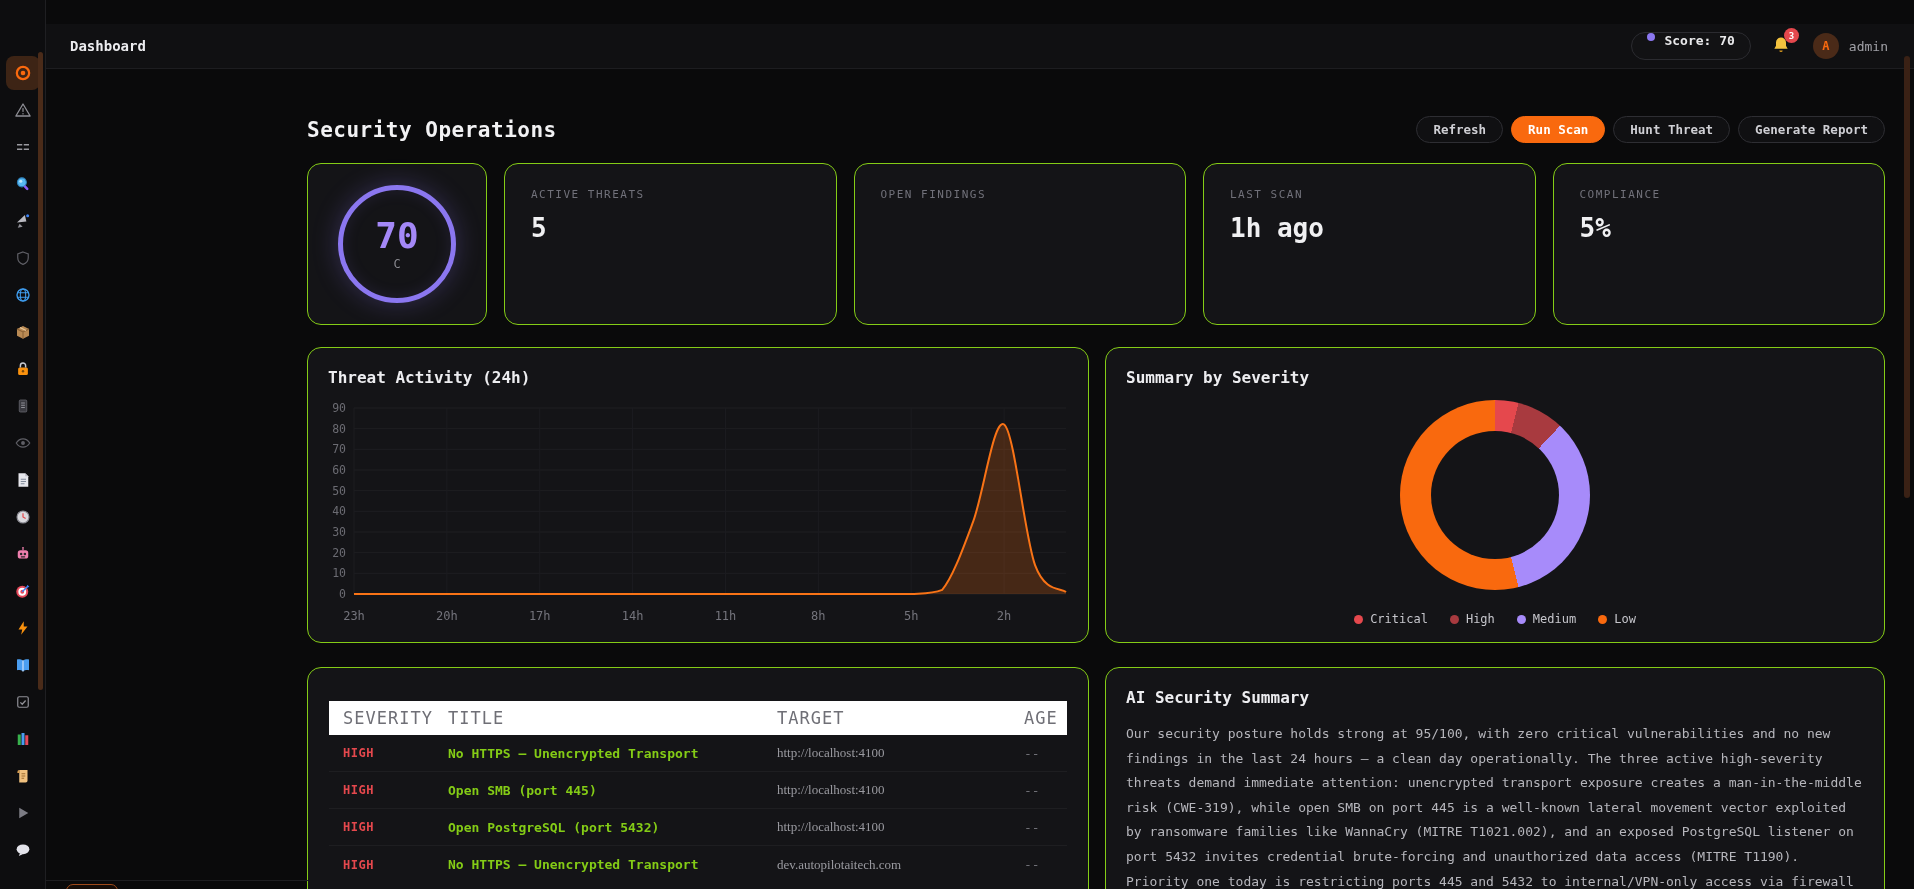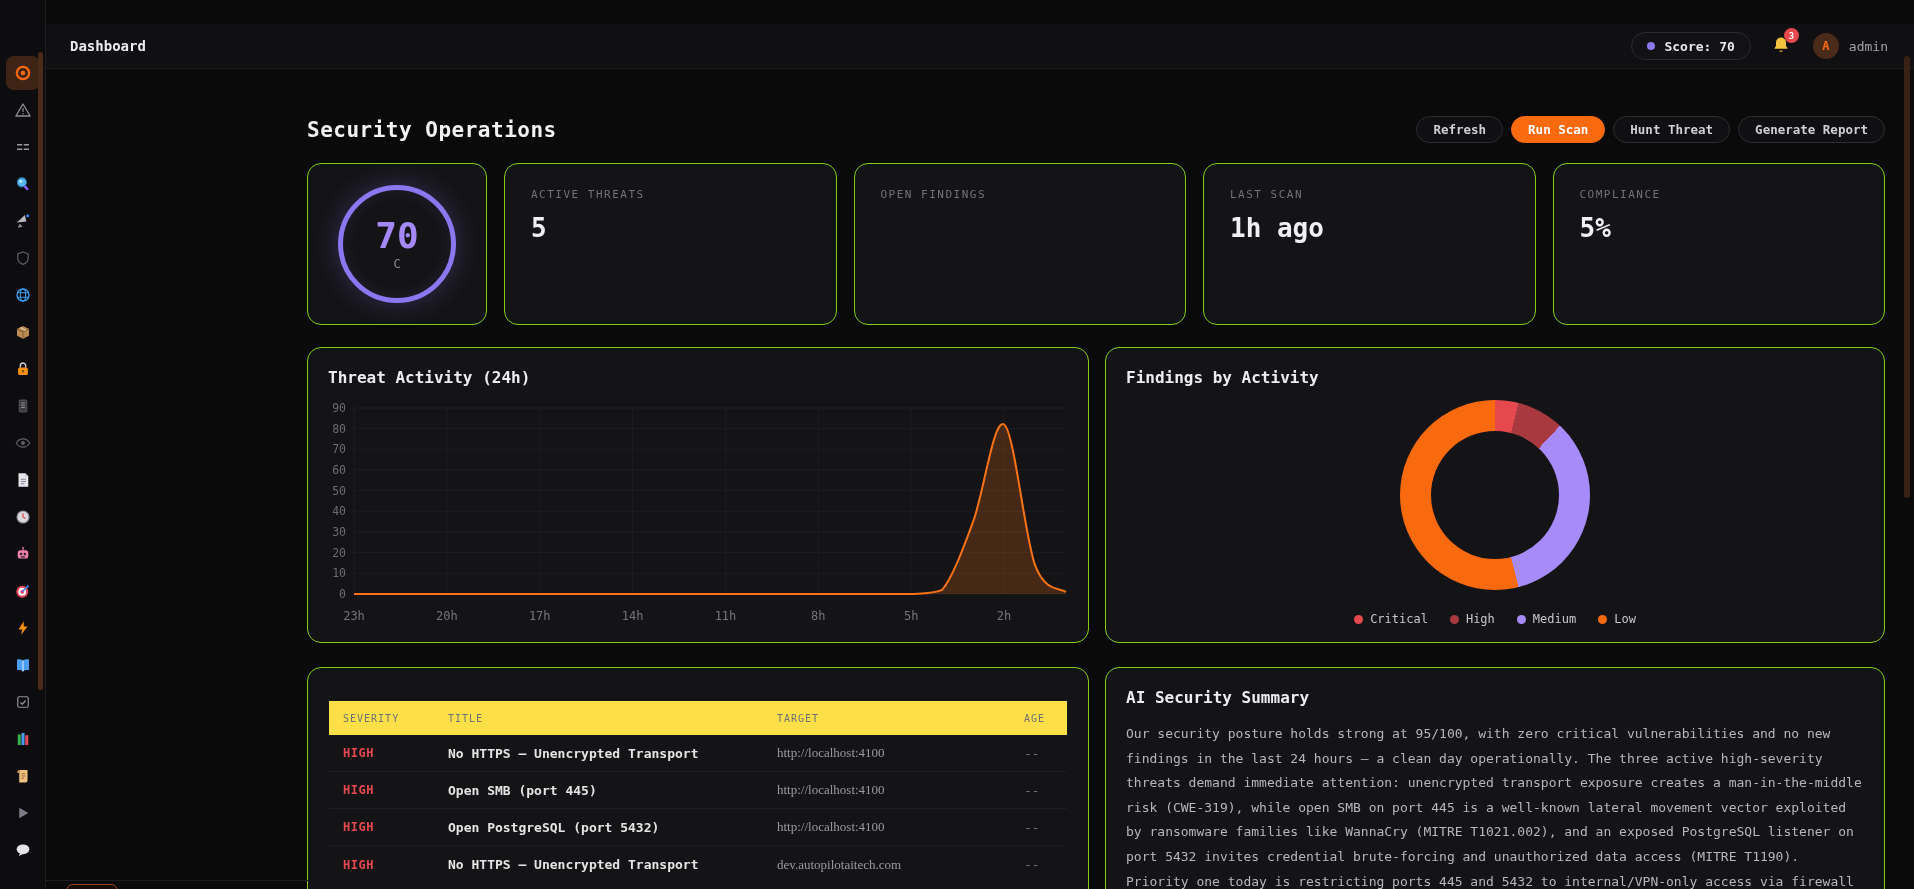--- a/index.html
+++ b/index.html
@@ -12,21 +12,21 @@
   .side-nav { display:flex; flex-direction:column; align-items:center; gap:3px; padding-top:56px; }
   .side-item { width:34px; height:34px; border-radius:8px; display:flex; align-items:center; justify-content:center; cursor:pointer; }
   .side-item.active { background:#3d2415; }
   .side-item svg { width:18px; height:18px; display:block; }
   .side-scrollbar { position:absolute; right:2px; top:52px; width:5px; height:638px; background:#4a2b19; border-radius:3px; }
 
   
   .topbar { position:absolute; left:46px; top:0; width:1868px; height:45px; background:#101012; border-bottom:1px solid #1d1d20; display:flex; align-items:center; justify-content:space-between; padding:0 26px 0 24px; z-index:4;margin-top:24px; }
   .tb-title { font-size:14px; font-weight:bold; color:#ececef; }
   .tb-right { display:flex; align-items:center; gap:20px; }
-  .score-pill { display:flex; align-items:center; gap:9px; height:28px; padding:0 15px; border:1px solid #2b2b30; border-radius:14px; background:#121214; cursor:pointer; }
+  .score-pill { display:flex; gap:9px; height:28px; padding:0 15px; border:1px solid #2b2b30; border-radius:14px; background:#121214; cursor:pointer; }
   .score-dot { width:8px; height:8px; border-radius:50%; background:#8b77f0; }
   .score-pill span { font-size:13px; font-weight:bold; color:#e8e8ea; }
   .bell-wrap { position:relative; cursor:pointer; width:22px; height:22px; }
   .bell-wrap svg { width:20px; height:20px; }
   .bell-badge { position:absolute; top:-7px; right:-6px; min-width:15px; height:15px; border-radius:8px; background:#e5484d; color:#fff; font-size:9px; font-weight:bold; display:flex; align-items:center; justify-content:center; }
   .user-wrap { display:flex; align-items:center; gap:10px; cursor:pointer; }
   .avatar { width:26px; height:26px; border-radius:50%; background:#4a2a18; color:#f9690e; font-size:12px; font-weight:bold; display:flex; align-items:center; justify-content:center; }
   .username { font-size:13px; color:#a0a0a6; }
 
   
@@ -63,25 +63,25 @@
   .legend-item { display:flex; align-items:center; gap:7px; }
   .legend-dot { width:9px; height:9px; border-radius:50%; }
   .legend-label { font-size:12px; color:#c6c6cc; }
 
   
   .bottom-row { position:absolute; left:307px; top:667px; width:1578px; height:330px; display:flex; gap:16px; }
   .findings-card { width:782px; flex:none; padding:20px 21px; }
   .summary-card { flex:1; padding:20px 20px; }
   .table { margin-top:13px; }
   .t-head, .t-row { display:grid; grid-template-columns:105px 329px 247px auto; align-items:center; padding-left:14px; }
-  .t-head { height:34px; background:#fde047; font-size:10px; letter-spacing:1px; color:#6f6f76; }
+  .t-head { height:34px; background:#ffffff; font-size:17px; letter-spacing:1px; color:#6f6f76; }
   .t-row { height:37px; border-bottom:1px solid #1e1e21; cursor:pointer; }
   .t-row:last-child { border-bottom:none; }
   .sev { color:#e5484d; font-weight:bold; font-size:12px; letter-spacing:.5px; }
-  .ttl { color:#e5e5e5; font-weight:bold; font-size:13px; }
+  .ttl { color:#84cc16; font-weight:bold; font-size:13px; }
   .tgt { color:#9a9aa0; font-size:13px;font-family:Liberation Serif, serif; }
   .age { color:#6f6f76; font-size:13px; }
   .ai-text { margin-top:15px; font-size:13px; line-height:24.6px; color:#b6b6bc; }
 
   
   .main-scrollbar { position:absolute; right:4px; top:56px; width:6px; height:442px; background:#3a2115; border-radius:3px; z-index:6; }
   .footer-divider { position:absolute; left:46px; top:880px; width:262px; height:1px; background:#1e1e21; }
   .dock-chip { position:absolute; left:66px; top:884px; width:52px; height:18px; border:1px solid #a04a1a; border-radius:7px; background:#160d08; }
 </style>
 </head>
@@ -379,21 +379,21 @@
           <text x="500.3478260869565" y="222" fill="#74747c" font-size="12" text-anchor="middle">8h</text>
           <line x1="593.2173913043479" y1="10" x2="593.2173913043479" y2="196" stroke="#1c1c20" stroke-width="1"></line>
           <text x="593.2173913043479" y="222" fill="#74747c" font-size="12" text-anchor="middle">5h</text>
           <line x1="686.0869565217391" y1="10" x2="686.0869565217391" y2="196" stroke="#1c1c20" stroke-width="1"></line>
           <text x="686.0869565217391" y="222" fill="#74747c" font-size="12" text-anchor="middle">2h</text>
           <path d="M36 196 C41.15942028985507 196,56.63768115942029 196,66.95652173913044 196 C77.27536231884058 196,87.59420289855073 196,97.91304347826087 196 C108.23188405797102 196,118.55072463768117 196,128.8695652173913 196 C139.18840579710147 196,149.5072463768116 196,159.82608695652175 196 C170.1449275362319 196,180.46376811594206 196,190.7826086956522 196 C201.1014492753623 196,211.42028985507244 196,221.7391304347826 196 C232.05797101449275 196,242.37681159420288 196,252.69565217391303 196 C263.0144927536232 196,273.33333333333337 196,283.6521739130435 196 C293.9710144927536 196,304.2898550724638 196,314.60869565217394 196 C324.92753623188406 196,335.24637681159425 196,345.5652173913044 196 C355.8840579710145 196,366.2028985507247 196,376.5217391304348 196 C386.84057971014494 196,397.15942028985506 196,407.4782608695652 196 C417.7971014492753 196,428.1159420289855 196,438.4347826086956 196 C448.75362318840575 196,459.07246376811594 196,469.39130434782606 196 C479.7101449275362 196,490.0289855072464 196,500.3478260869565 196 C510.66666666666663 196,520.9855072463769 196,531.304347826087 196 C541.6231884057971 196,551.9420289855072 196,562.2608695652174 196 C572.5797101449275 196,582.8985507246377 196,593.2173913043479 196 C603.536231884058 195.3111111111111,613.8550724637681 196,624.1739130434783 191.86666666666667 C634.4927536231884 179.81111111111113,644.8115942028986 151.22222222222223,655.1304347826087 123.66666666666667 C665.4492753623189 96.11111111111111,675.768115942029 19.3,686.0869565217391 26.53333333333333 C696.4057971014493 33.766666666666666,706.7246376811595 139.16666666666666,717.0434782608696 167.06666666666666 C727.3623188405797 194.96666666666667,742.840579710145 189.45555555555555,748 193.93333333333334 L748 196 L36 196 Z" fill="rgba(249,115,22,0.22)" stroke="none"></path>
           <path d="M36 196 C41.15942028985507 196,56.63768115942029 196,66.95652173913044 196 C77.27536231884058 196,87.59420289855073 196,97.91304347826087 196 C108.23188405797102 196,118.55072463768117 196,128.8695652173913 196 C139.18840579710147 196,149.5072463768116 196,159.82608695652175 196 C170.1449275362319 196,180.46376811594206 196,190.7826086956522 196 C201.1014492753623 196,211.42028985507244 196,221.7391304347826 196 C232.05797101449275 196,242.37681159420288 196,252.69565217391303 196 C263.0144927536232 196,273.33333333333337 196,283.6521739130435 196 C293.9710144927536 196,304.2898550724638 196,314.60869565217394 196 C324.92753623188406 196,335.24637681159425 196,345.5652173913044 196 C355.8840579710145 196,366.2028985507247 196,376.5217391304348 196 C386.84057971014494 196,397.15942028985506 196,407.4782608695652 196 C417.7971014492753 196,428.1159420289855 196,438.4347826086956 196 C448.75362318840575 196,459.07246376811594 196,469.39130434782606 196 C479.7101449275362 196,490.0289855072464 196,500.3478260869565 196 C510.66666666666663 196,520.9855072463769 196,531.304347826087 196 C541.6231884057971 196,551.9420289855072 196,562.2608695652174 196 C572.5797101449275 196,582.8985507246377 196,593.2173913043479 196 C603.536231884058 195.3111111111111,613.8550724637681 196,624.1739130434783 191.86666666666667 C634.4927536231884 179.81111111111113,644.8115942028986 151.22222222222223,655.1304347826087 123.66666666666667 C665.4492753623189 96.11111111111111,675.768115942029 19.3,686.0869565217391 26.53333333333333 C696.4057971014493 33.766666666666666,706.7246376811595 139.16666666666666,717.0434782608696 167.06666666666666 C727.3623188405797 194.96666666666667,742.840579710145 189.45555555555555,748 193.93333333333334" fill="none" stroke="#f97316" stroke-width="2"></path>
         </svg>
     </div>
     <div class="card chart-card-right">
-      <div class="card-title">Findings by Activity</div>
+      <div class="card-title">Summary by Severity</div>
       <div class="donut-wrap" id="donut" style="background: conic-gradient(rgb(229, 72, 77) 0%, rgb(229, 72, 77) 4%, rgb(168, 58, 63) 4%, rgb(168, 58, 63) 12%, rgb(167, 139, 250) 12%, rgb(167, 139, 250) 46%, rgb(249, 105, 14) 46%, rgb(249, 105, 14) 100%);">
         <div class="donut-hole"></div>
       </div>
       <div class="legend" id="donut-legend">
           <div class="legend-item">
             <span class="legend-dot" style="background: rgb(229, 72, 77);"></span>
             <span class="legend-label">Critical</span>
           </div>
           <div class="legend-item">
             <span class="legend-dot" style="background: rgb(168, 58, 63);"></span>

